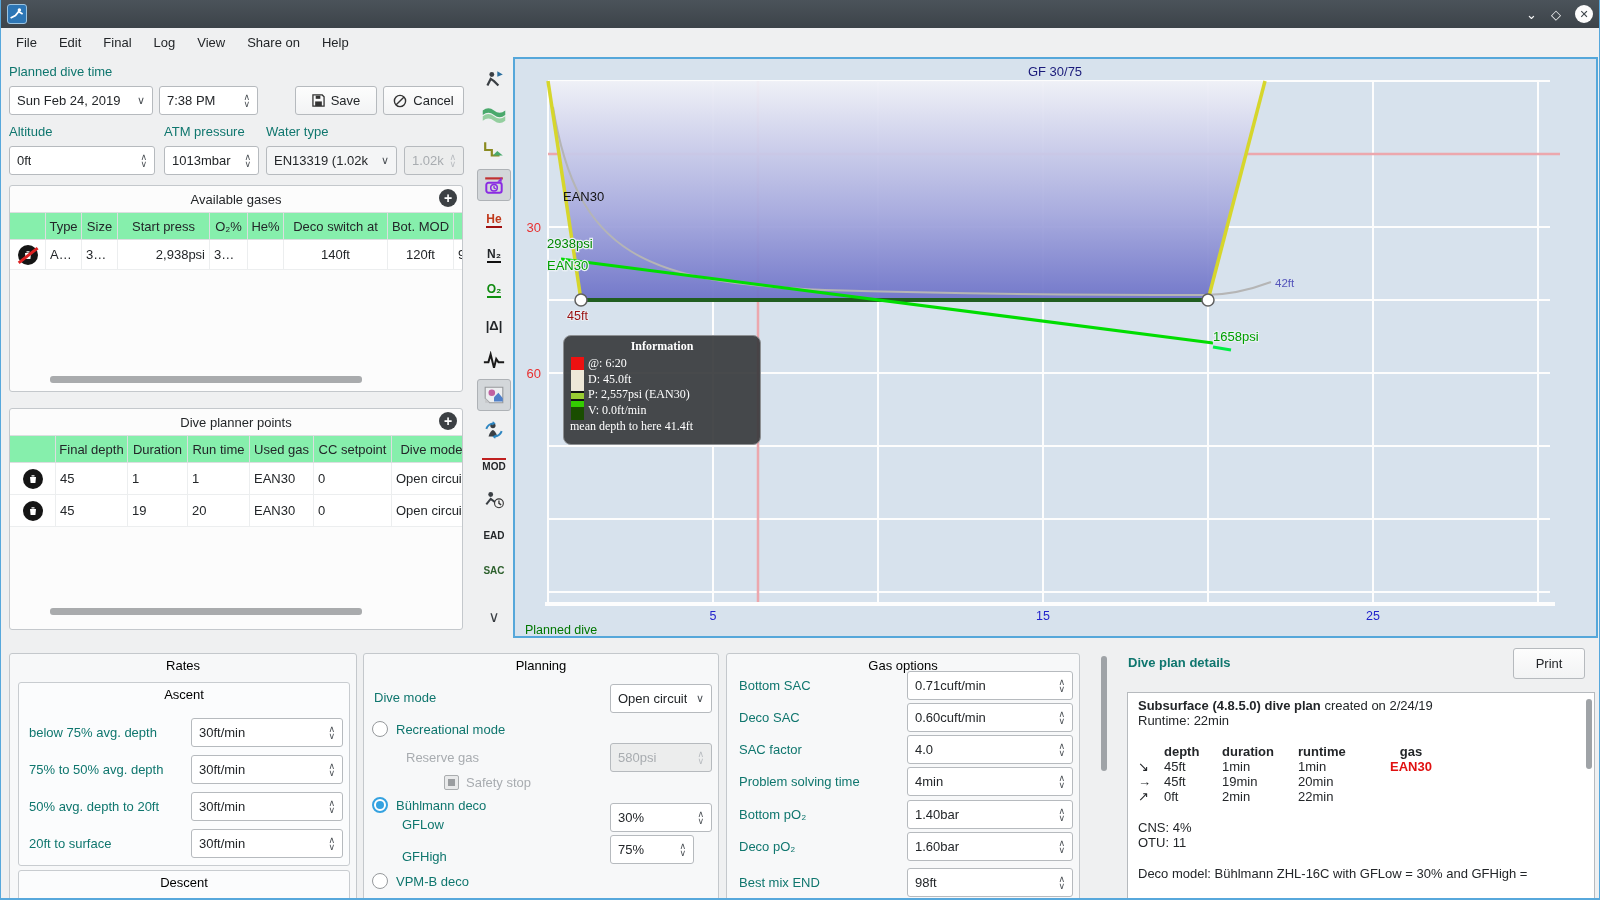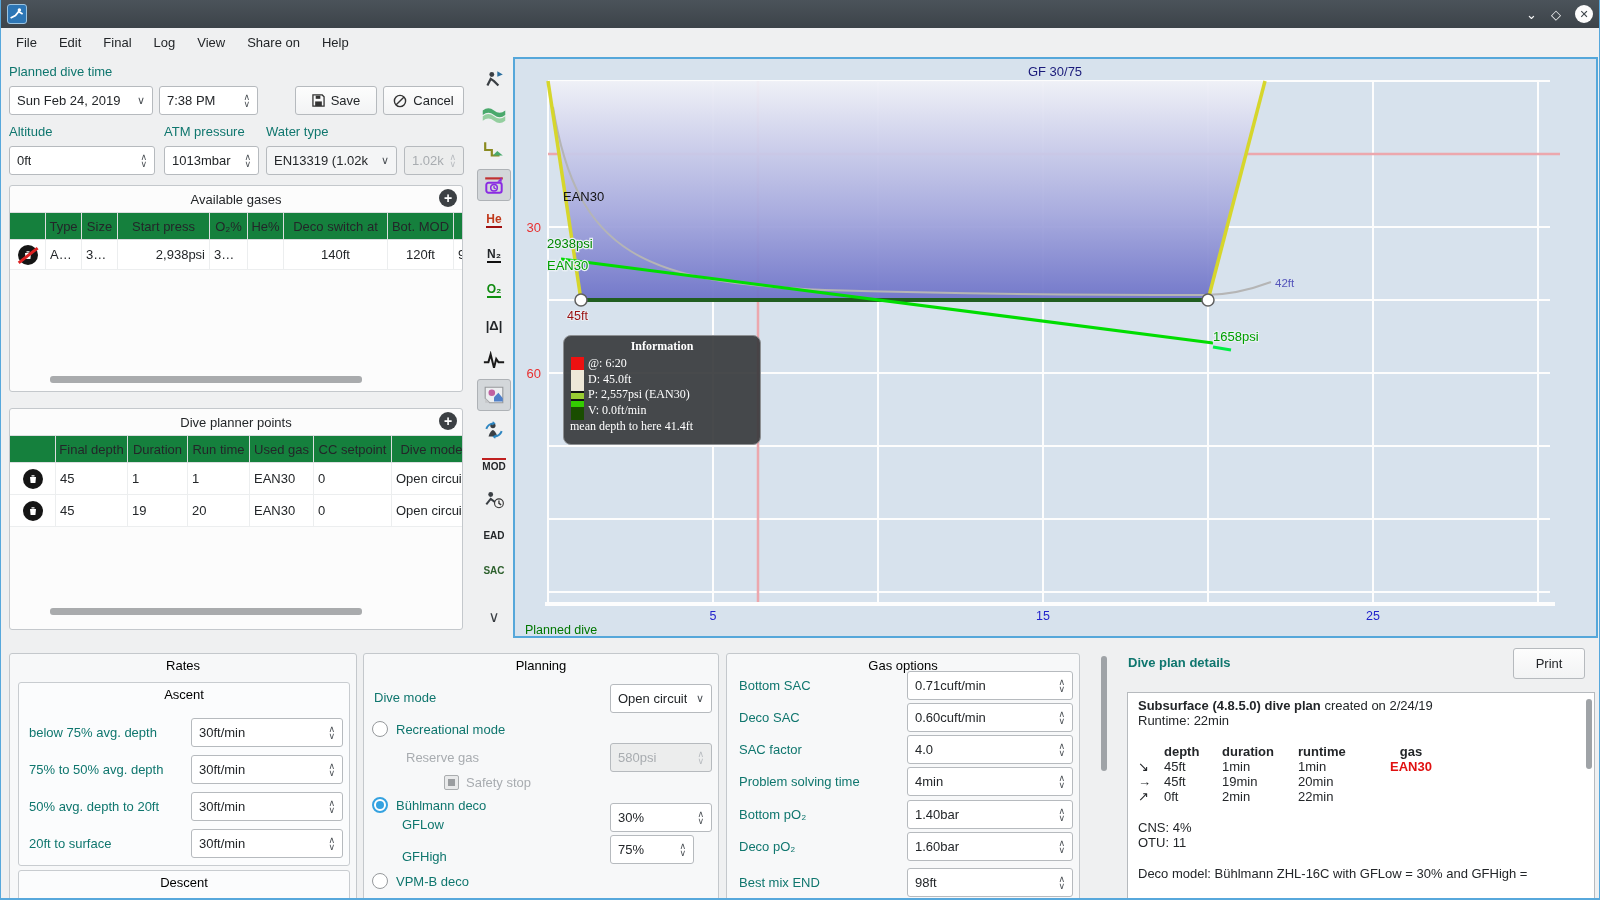--- a/index.html
+++ b/index.html
@@ -33,21 +33,21 @@
   .disabled .arr { color:#b8bcc0; }
   .btn { position:absolute; height:29px; background:linear-gradient(#fdfdfd,#f2f3f4); border:1px solid #b6babe;
          border-radius:3px; display:flex; align-items:center; justify-content:center; gap:6px; font-size:13px; color:#232629; }
   
   .gbox { position:absolute; background:#fcfcfc; border:1px solid #c4c8cc; border-radius:3px; overflow:hidden; }
   .gbox .ghead { position:relative; height:26px; display:flex; align-items:center; justify-content:center;
                  font-size:13px; color:#232629; }
   .plusbtn { position:absolute; right:5px; top:3px; width:18px; height:18px; border-radius:50%; background:#3c4044;
              color:#fff; display:flex; align-items:center; justify-content:center; font-size:14px; font-weight:bold; }
   .trow { display:grid; align-items:center; font-size:13px; color:#232629; }
-  .thead { background:#15803d; border-top:1px solid #dcdee0; border-bottom:1px solid #dcdee0; height:28px; }
+  .thead { background:#86efac; border-top:1px solid #dcdee0; border-bottom:1px solid #dcdee0; height:28px; }
   .thead > div { text-align:center; overflow:hidden; white-space:nowrap; border-right:1px solid #dcdee0; height:100%;
                  display:flex; align-items:center; justify-content:center; }
   .tdata > div { overflow:hidden; white-space:nowrap; border-right:1px solid #eceeef; padding:1px 4px; height:100%;
                  display:flex; align-items:center; }
   .tdata { border-bottom:1px solid #eceeef; background:#fff; }
   .trash { position:relative; width:20px; height:20px; border-radius:50%; background:#151515; margin:0 auto;
            display:flex; align-items:center; justify-content:center; }
   .trash.slashed::after { content:""; position:absolute; left:-2px; top:9px; width:24px; height:2.5px; background:#d22;
            transform:rotate(-38deg); }
   .hscroll { position:absolute; height:7px; background:#a9abad; border-radius:3px; }

